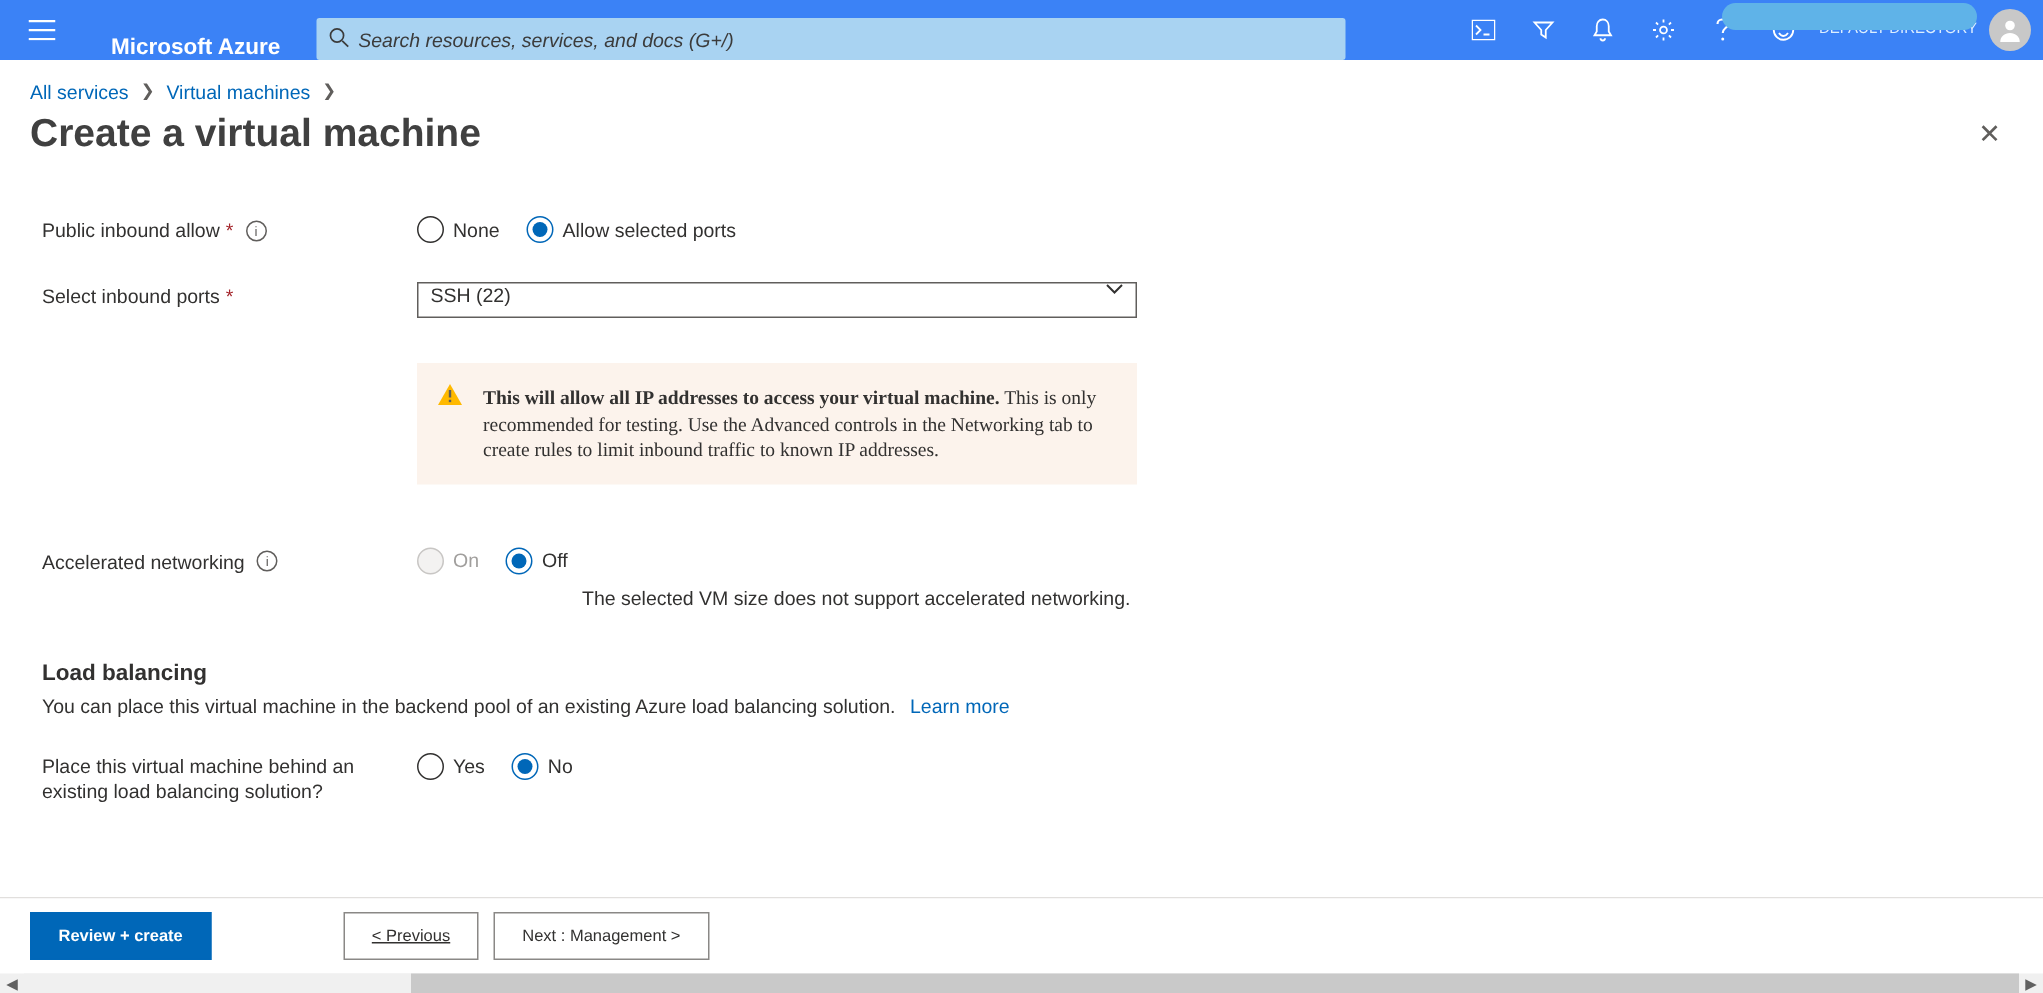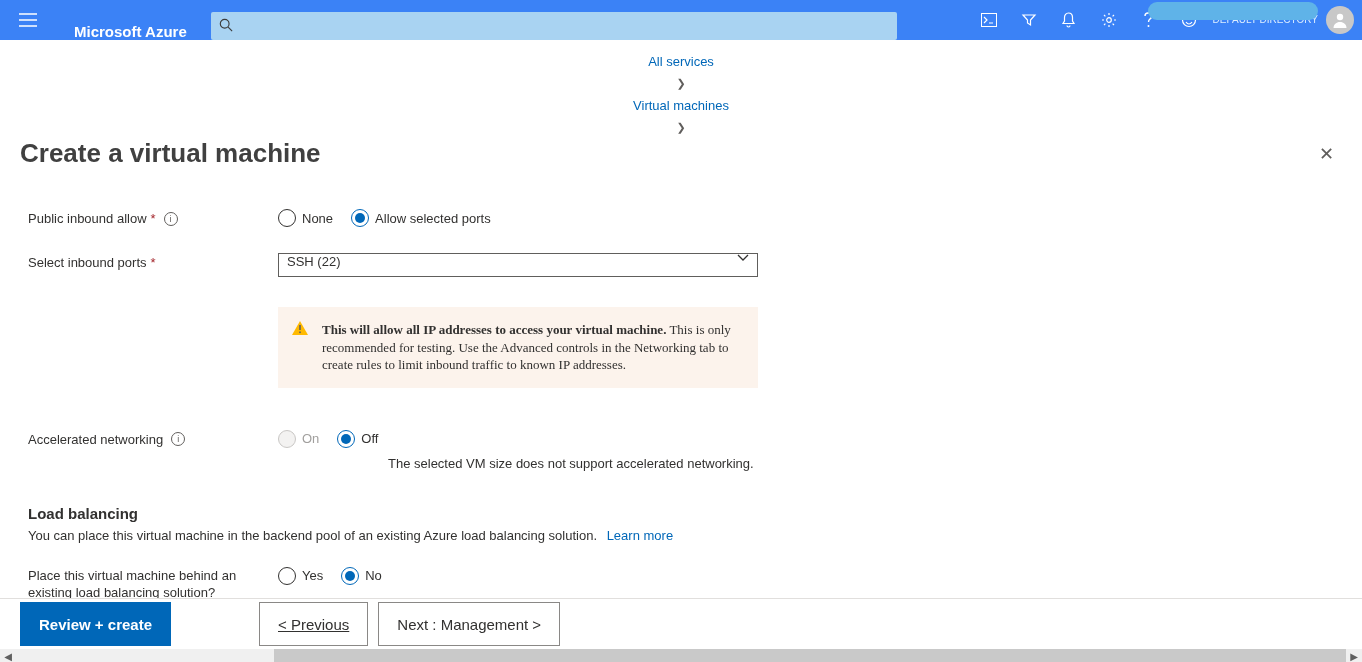--- a/index.html
+++ b/index.html
@@ -12,21 +12,21 @@
   .search-input { margin-left:6px; font-size:13px; color:#3b3b3b; font-style:italic; white-space:nowrap; overflow:hidden; }
   .top-icons { display:flex; align-items:center; margin-left:auto; gap:0; }
   .top-icon { width:40px; height:40px; display:flex; align-items:center; justify-content:center; cursor:pointer; }
   .account { display:flex; align-items:center; gap:8px; margin-left:4px; }
   .account-text { text-align:right; font-size:10px; line-height:12px; }
   .account-dir { font-size:10px; color:#dceeff; }
   .avatar { width:28px; height:28px; border-radius:50%; background:#c8c8c8; display:flex; align-items:center; justify-content:center; }
   .scribble { position:absolute; right:44px; top:2px; width:170px; height:18px; background:#5fb3e8; border-radius:10px; }
 
   .page { padding:14px 20px 0 20px; position:relative; height: calc(100% - 40px - 50px - 14px); overflow:hidden; }
-  .breadcrumb { font-size:13px; display:flex; align-items:center; gap:8px;flex-direction:column; }
+  .breadcrumb { font-size:13px; display:flex; align-items:flex-start; gap:8px; }
   .breadcrumb a { color:#0067b8; text-decoration:none; cursor:pointer; }
   .bc-sep { color:#605e5c; font-size:11px; }
   .page-title-row { display:flex; align-items:center; justify-content:space-between; margin-top:4px; }
   .page-title { font-size:26px; font-weight:600; color:#404040; }
   .close-x { font-size:18px; color:#605e5c; cursor:pointer; padding:4px 8px; }
 
   .content { padding:8px 8px 0 8px; height: calc(100% - 70px); overflow-y:auto; overflow-x:hidden; position:relative; }
   .content::-webkit-scrollbar { width:16px; }
   .content::-webkit-scrollbar-track { background:#f0f0f0; }
   .content::-webkit-scrollbar-thumb { background:#c1c1c1; }
@@ -55,21 +55,21 @@
 
   .help-text { font-size:13px; color:#323130; margin-left:110px; margin-top:8px; }
 
   .section-title { font-size:15px; font-weight:600; margin-top:28px; margin-bottom:6px; }
   .section-desc { font-size:13px; color:#323130; margin-bottom:18px; }
   .section-desc a { color:#0067b8; text-decoration:none; margin-left:6px; cursor:pointer; }
 
   .divider { border:none; border-top:1px solid #e1dfdd; margin:0; }
 
   .footer { height:50px; padding:10px 20px; display:flex; align-items:center; gap:10px; background:#fff; }
-  .btn { height:44px; padding:0 18px; font-size:15px; cursor:pointer; border:1px solid #8a8886; background:#fff; color:#323130; display:flex; align-items:center; }
+  .btn { height:32px; padding:0 18px; font-size:11px; cursor:pointer; border:1px solid #8a8886; background:#fff; color:#323130; display:flex; align-items:center; }
   .btn.primary { background:#0067b8; border-color:#0067b8; color:#fff; font-weight:600; }
   .btn.next { margin-left:0; }
   .btn.prev { margin-left:78px;text-decoration:underline; }
 
   .bottom-scroll { height:14px; background:#f0f0f0; display:flex; align-items:center; }
   .bottom-scroll .arrow { width:16px; text-align:center; font-size:10px; color:#606060; cursor:pointer; }
   .bottom-scroll .track { flex:1; height:14px; background:#f0f0f0; position:relative; }
   .bottom-scroll .thumb { position:absolute; left:258px; right:0; top:0; bottom:0; background:#c9c9c9; }
 </style>
 </head>
@@ -82,20 +82,21 @@
       </svg>
   </div>
   <div class="brand">Microsoft Azure</div>
   <div class="search-box">
     <span>
       <svg width="14" height="14" viewBox="0 0 16 16">
           <circle cx="6.5" cy="6.5" r="5" stroke="#3b3b3b" stroke-width="1.3" fill="none"></circle>
           <line x1="10.5" y1="10.5" x2="15" y2="15" stroke="#3b3b3b" stroke-width="1.3"></line>
         </svg>
     </span>
+    <span class="search-input">Search resources, services, and docs (G+/)</span>
   </div>
   <div class="top-icons">
     <div class="top-icon">
       <svg width="16" height="14" viewBox="0 0 16 14">
           <rect x="0.5" y="0.5" width="15" height="13" stroke="#fff" fill="none"></rect>
           <path d="M3 4l3 3-3 3M8 10h4" stroke="#fff" stroke-width="1.2" fill="none"></path>
         </svg>
     </div>
     <div class="top-icon">
       <svg width="16" height="16" viewBox="0 0 16 16">

